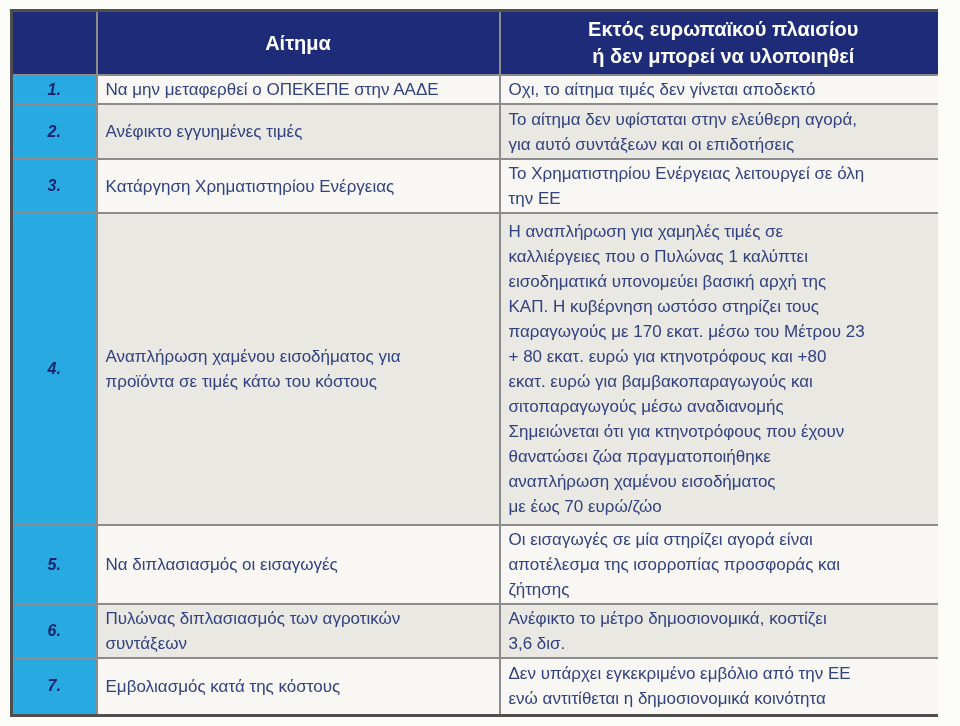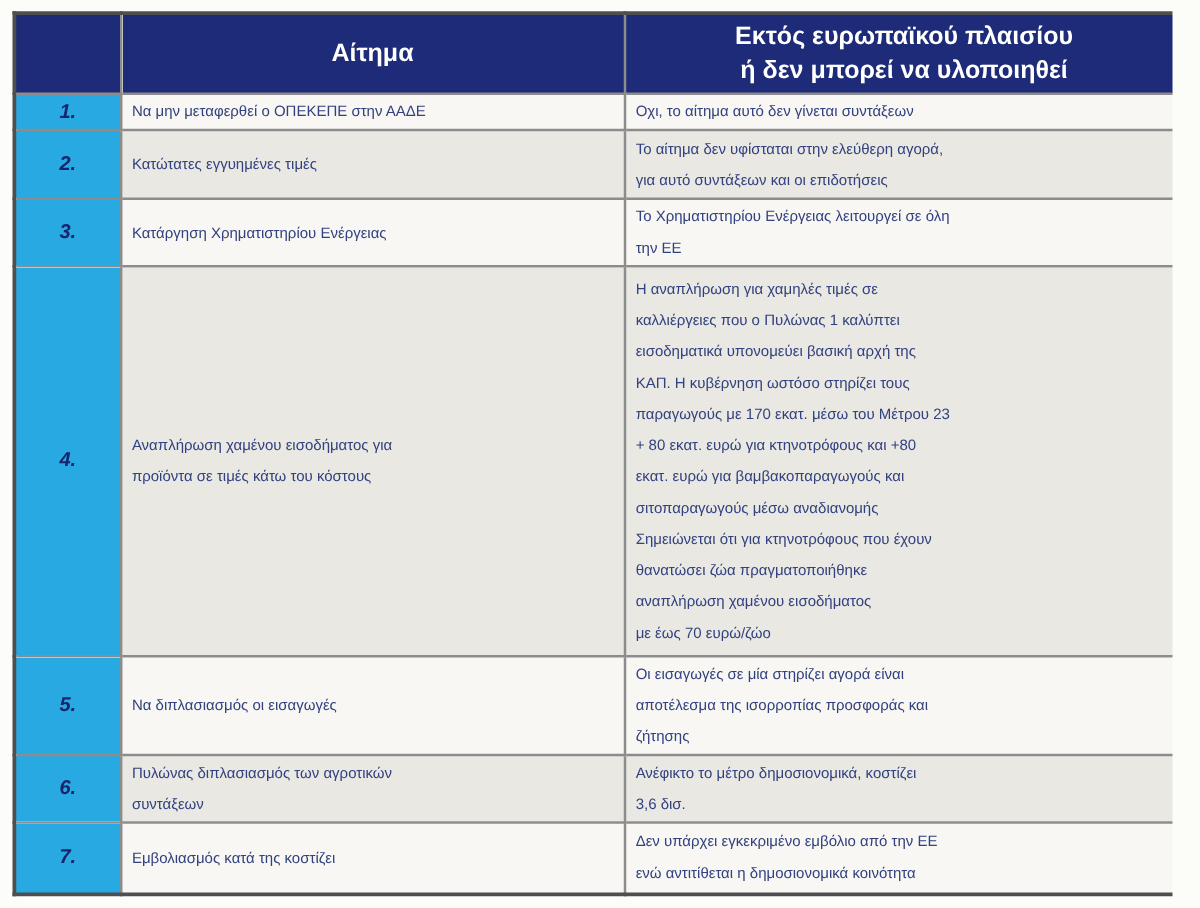--- a/index.html
+++ b/index.html
@@ -46,21 +46,21 @@
     color: #17256e;
     font-weight: bold;
     font-style: italic;
     font-size: 16px;
     text-align: center;
     vertical-align: middle;
     padding: 0;
   }
   td.req, td.resp {
     color: #32417f;
-    font-size: 12px;
+    font-size: 17px;
     line-height: 25px;
     white-space: pre-line;
     vertical-align: middle;
     padding: 1px 6px 1px 8px;
   }
   tr.light td.req, tr.light td.resp { background: #f8f7f3; }
   tr.dark  td.req, tr.dark  td.resp { background: #e9e8e3; }
   tr.r1 { height: 29px; }
   tr.r2 { height: 55px; }
   tr.r3 { height: 52px; }
@@ -84,25 +84,25 @@
         <th></th>
         <th>Αίτημα</th>
         <th>Εκτός ευρωπαϊκού πλαισίου
 ή δεν μπορεί να υλοποιηθεί</th>
       </tr>
     </thead>
     <tbody>
       <tr class="r1 light">
         <td class="num">1.</td>
         <td class="req">Να μην μεταφερθεί ο ΟΠΕΚΕΠΕ στην ΑΑΔΕ</td>
-        <td class="resp">Οχι, το αίτημα αυτό δεν γίνεται συντάξεων</td>
+        <td class="resp">Οχι, το αίτημα τιμές δεν γίνεται αποδεκτό</td>
       </tr>
       <tr class="r2 dark">
         <td class="num">2.</td>
-        <td class="req">Κατώτατες εγγυημένες τιμές</td>
+        <td class="req">Ανέφικτο εγγυημένες τιμές</td>
         <td class="resp">Το αίτημα δεν υφίσταται στην ελεύθερη αγορά,
 για αυτό συντάξεων και οι επιδοτήσεις</td>
       </tr>
       <tr class="r3 light">
         <td class="num">3.</td>
         <td class="req">Κατάργηση Χρηματιστηρίου Ενέργειας</td>
         <td class="resp">Το Χρηματιστηρίου Ενέργειας λειτουργεί σε όλη
 την ΕΕ</td>
       </tr>
       <tr class="r4 dark">
@@ -131,19 +131,19 @@
       </tr>
       <tr class="r6 dark">
         <td class="num">6.</td>
         <td class="req">Πυλώνας διπλασιασμός των αγροτικών
 συντάξεων</td>
         <td class="resp">Ανέφικτο το μέτρο δημοσιονομικά, κοστίζει
 3,6 δισ.</td>
       </tr>
       <tr class="r7 light">
         <td class="num">7.</td>
-        <td class="req">Εμβολιασμός κατά της κοστίζει</td>
+        <td class="req">Εμβολιασμός κατά της κόστους</td>
         <td class="resp">Δεν υπάρχει εγκεκριμένο εμβόλιο από την ΕΕ
 ενώ αντιτίθεται η δημοσιονομικά κοινότητα</td>
       </tr>
     </tbody>
   </table>
 </div>
 
 </body></html>

